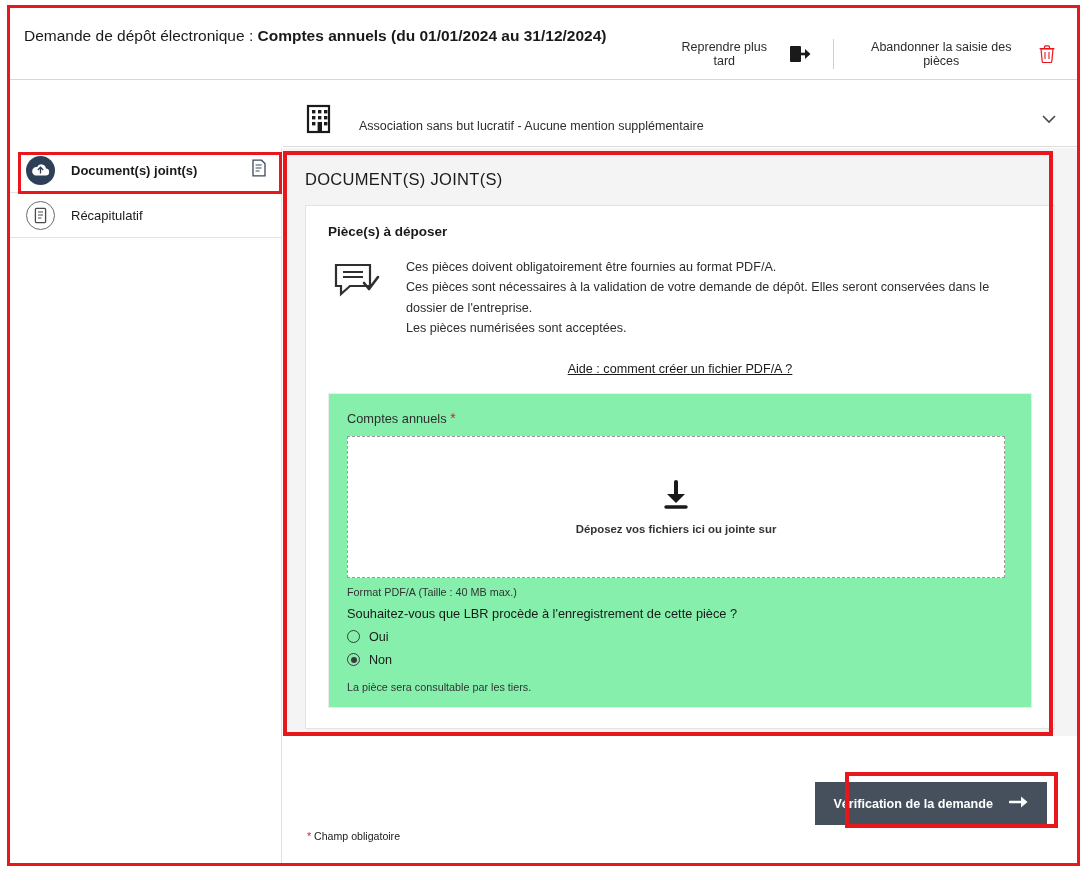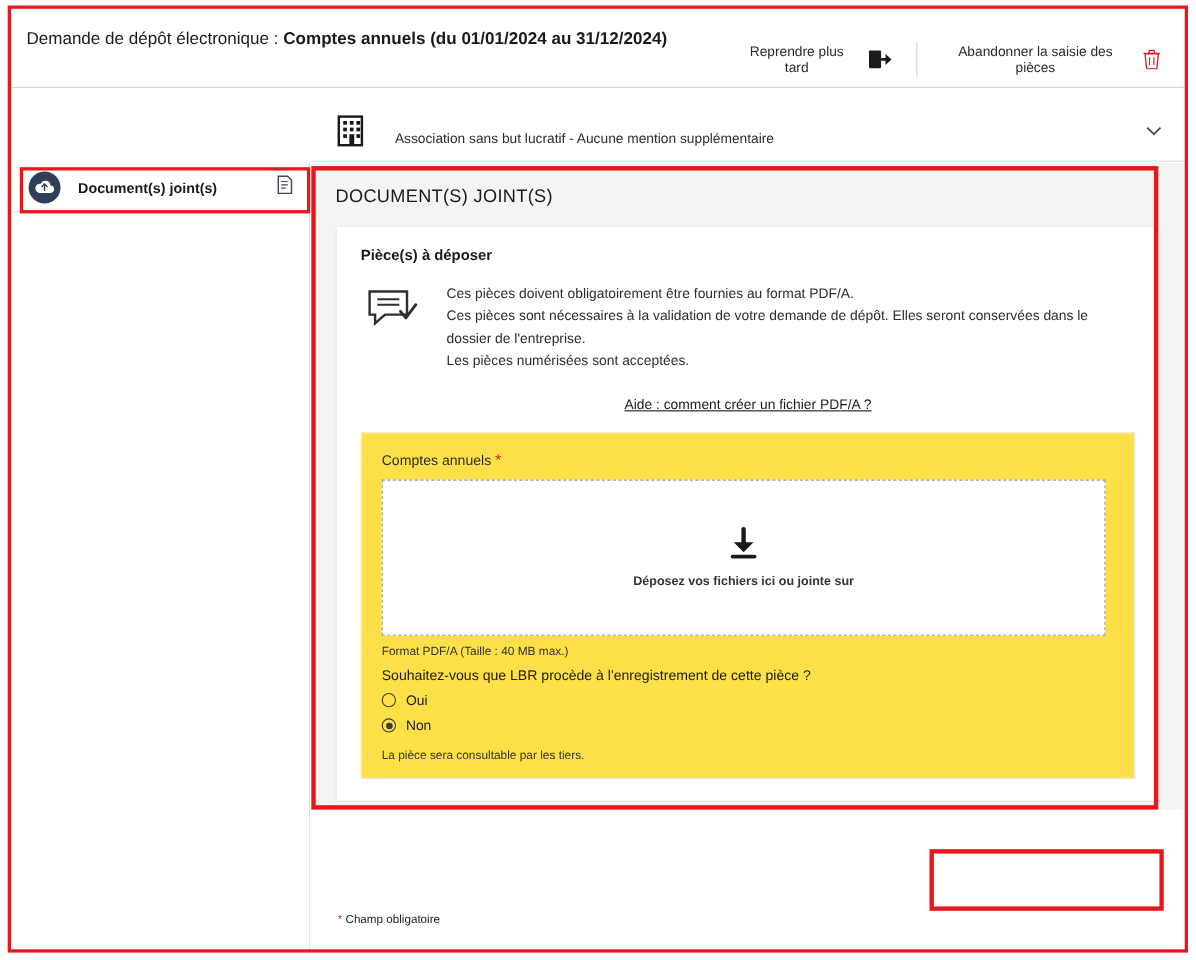--- a/index.html
+++ b/index.html
@@ -182,21 +182,21 @@
   .help-link {
     text-align: center;
     margin: 20px 0 16px 0;
   }
   .help-link a {
     font-size: 12.6px;
     color: #1a1a1a;
     text-decoration: underline;
   }
   .upload-block {
-    background: #fde047;
+    background: #86efac;
     border: 1px solid #ececec;
     padding: 16px 26px 14px 18px;
   }
   .field-label {
     font-size: 12.8px;
     color: #2d2d2d;
     margin-bottom: 10px;
   }
   .req { color: #e8171c; font-size: 14px; }
   .dropzone {
@@ -379,20 +379,29 @@
         </svg>
       </span>
       <span class="side-label bold">Document(s) joint(s)</span>
       <span class="side-right-icon">
         <svg width="16" height="18" viewBox="0 0 16 18">
           <path d="M2 1.2 h8.5 L14 4.6 V16.8 H2 Z" fill="none" stroke="#3b4a5c" stroke-width="1.3"></path>
           <path d="M4.6 6 h6 M4.6 9 h6 M4.6 12 h4" stroke="#3b4a5c" stroke-width="1.1"></path>
         </svg>
       </span>
     </div>
+    <div class="side-item">
+      <span class="side-badge badge-light">
+        <svg width="15" height="17" viewBox="0 0 15 17">
+          <rect x="2.4" y="1.4" width="10.2" height="14.2" rx="1" fill="none" stroke="#4a4a4a" stroke-width="1.3"></rect>
+          <path d="M5 5 h5 M5 8 h5 M5 11 h3.4" stroke="#4a4a4a" stroke-width="1.1"></path>
+        </svg>
+      </span>
+      <span class="side-label">Récapitulatif</span>
+    </div>
   </div>
   <div class="hl-sidebar"></div>
 
   <div class="main">
     <div class="main-inner">
       <div class="section-title">DOCUMENT(S) JOINT(S)</div>
 
       <div class="card">
         <div class="card-title">Pièce(s) à déposer</div>
 
@@ -446,19 +455,28 @@
           </div>
 
           <div class="consult-note">La pièce sera consultable par les tiers.</div>
         </div>
       </div>
     </div>
   </div>
   <div class="hl-main"></div>
 
   <div class="footer-area">
+    <button class="btn-next">
+      <span>Vérification de la demande</span>
+      <span>
+        <svg width="20" height="16" viewBox="0 0 20 16">
+          <path d="M1 8 H16" stroke="#ffffff" stroke-width="2.6" stroke-linecap="round"></path>
+          <path d="M12 2.5 L18.5 8 L12 13.5 Z" fill="#ffffff"></path>
+        </svg>
+      </span>
+    </button>
     <div class="hl-next"></div>
     <div class="mandatory">
       <span class="star">*</span><span> Champ obligatoire</span>
     </div>
   </div>
 
 </div>
 
 </body></html>

